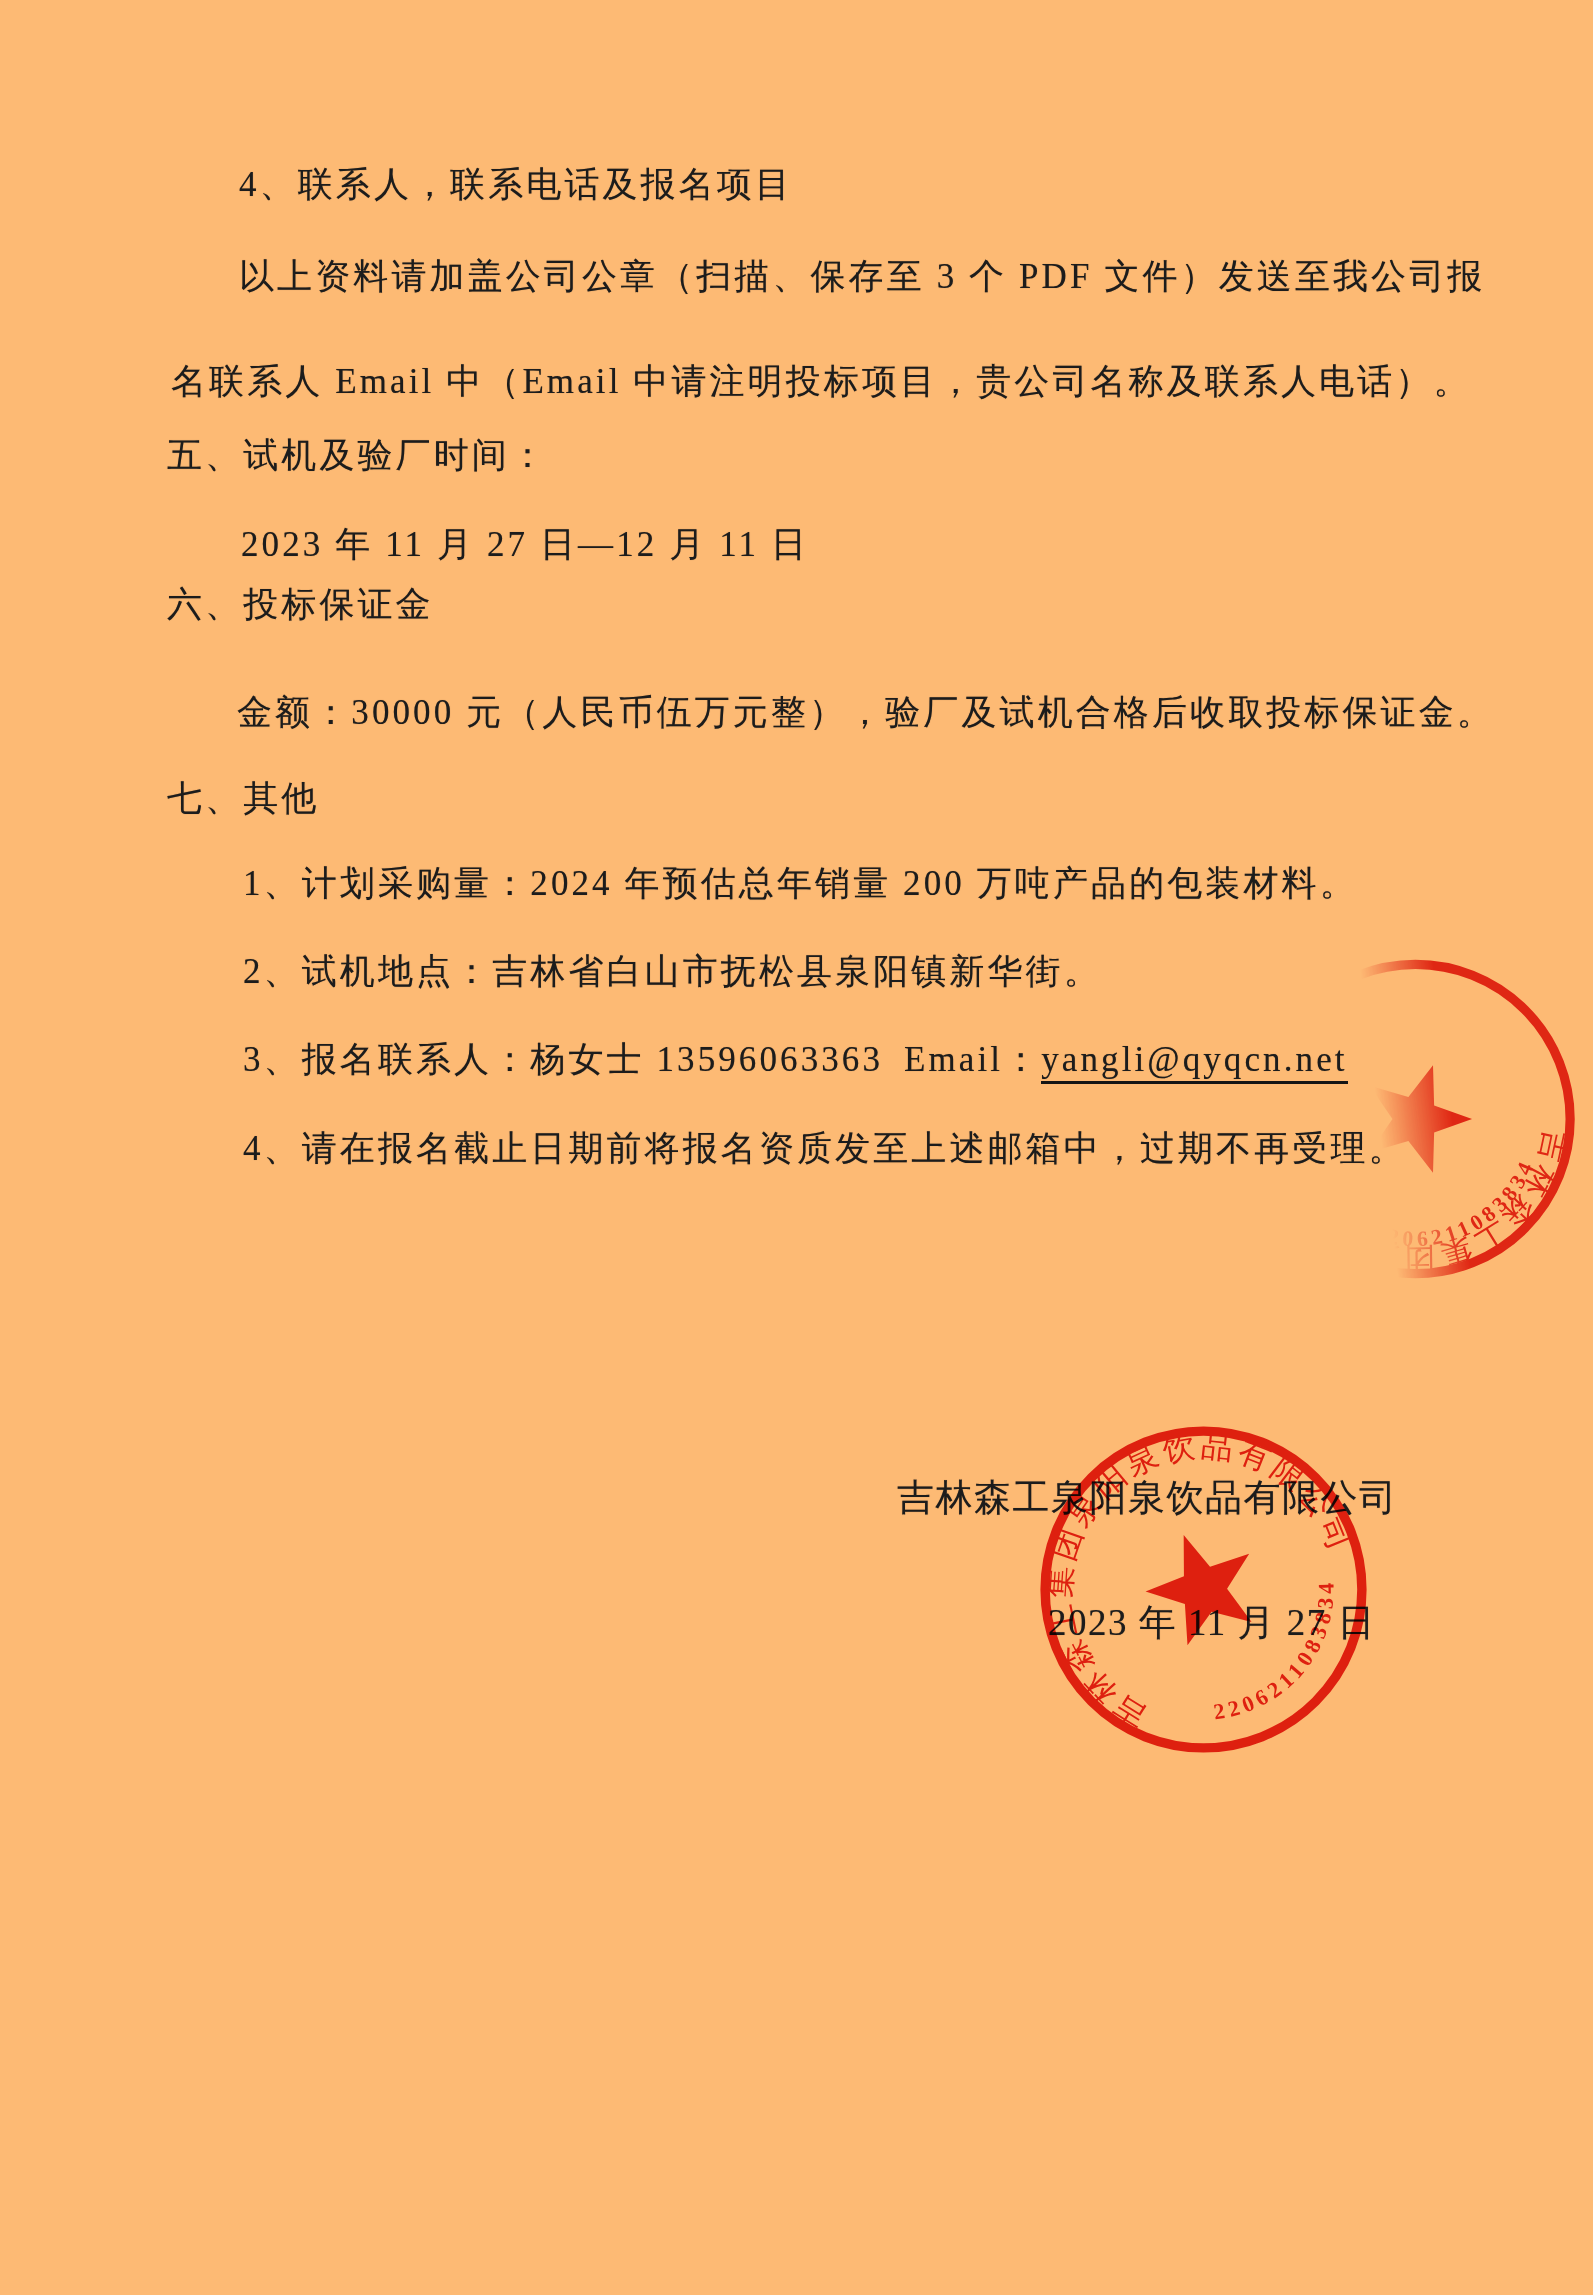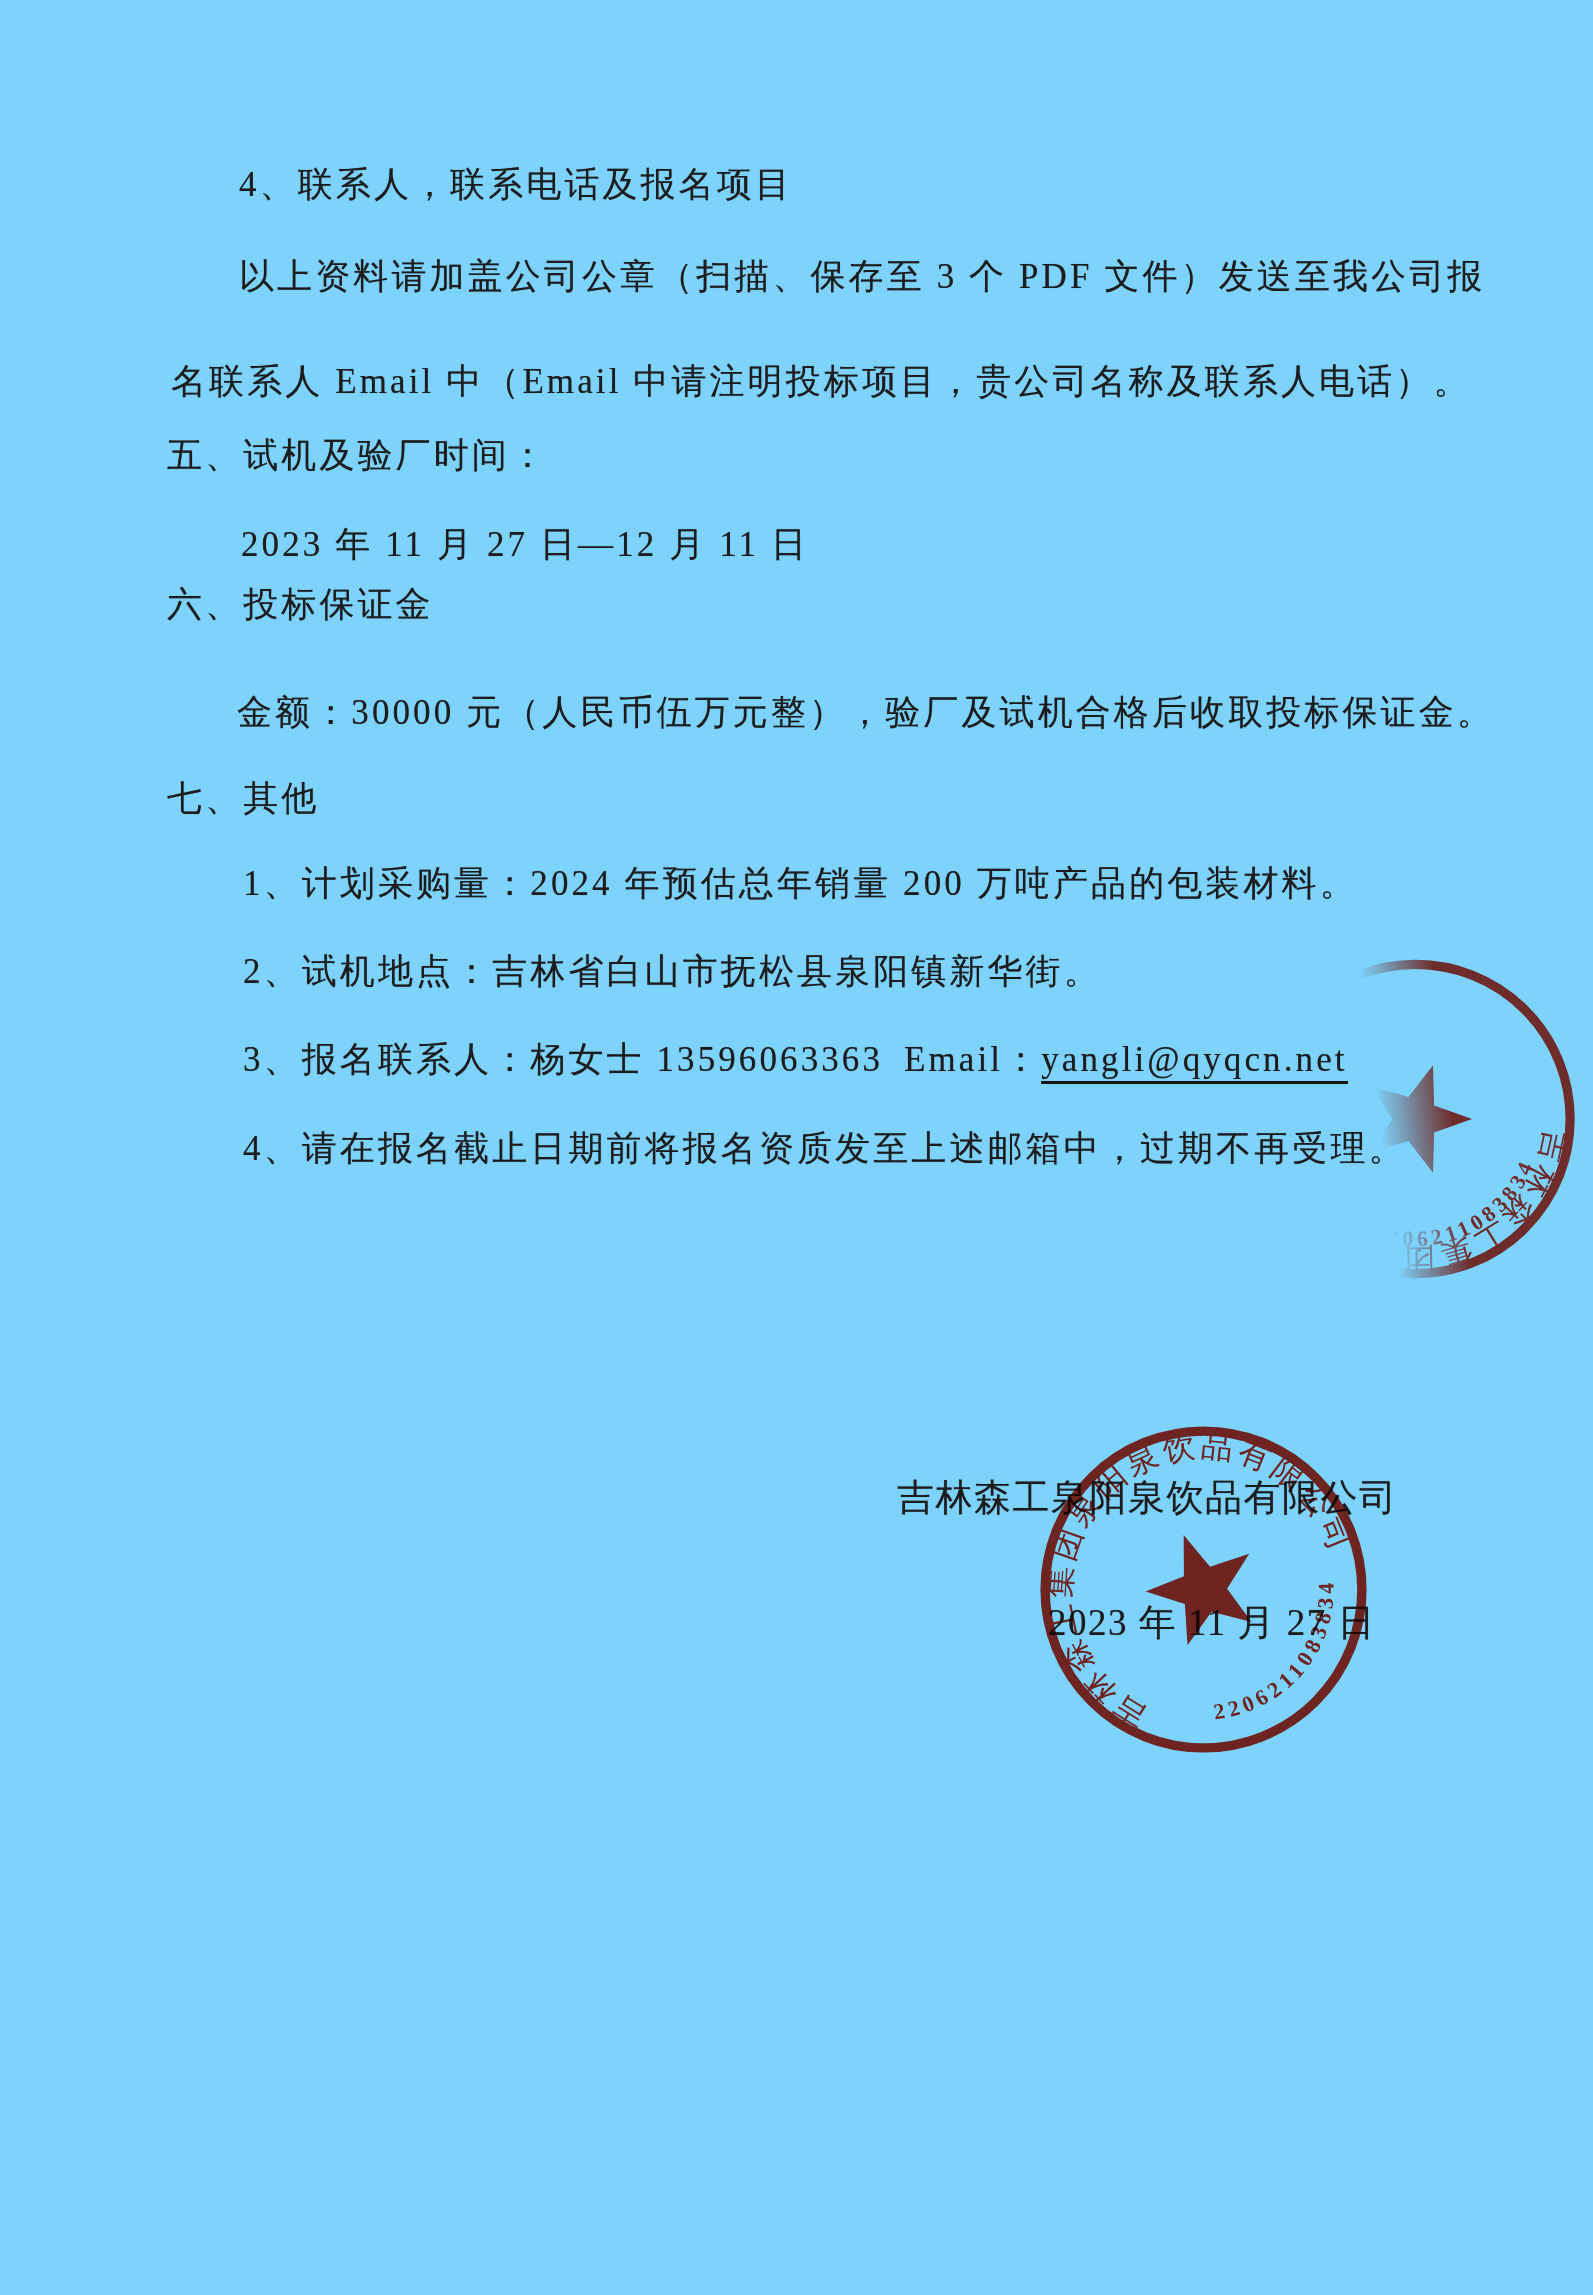--- a/index.html
+++ b/index.html
@@ -1,19 +1,19 @@
 <!DOCTYPE html>
 <html style="font-size:12.2px"><head>
 <meta charset="utf-8">
 <style>
   html,body{margin:0;padding:0;background:#9a9a9a;}
   .page{
     position:relative;
     width:1594px;height:2295px;
-    background:#7dd3fc;
+    background:#fdba74;
     overflow:hidden;
     font-family:"Liberation Serif","DejaVu Serif",serif;
     color:#1c1c1c;
   }
   .tline{
     position:absolute;
     font-size:35px;
     letter-spacing:3.1px;
     line-height:43px;
     white-space:nowrap;

